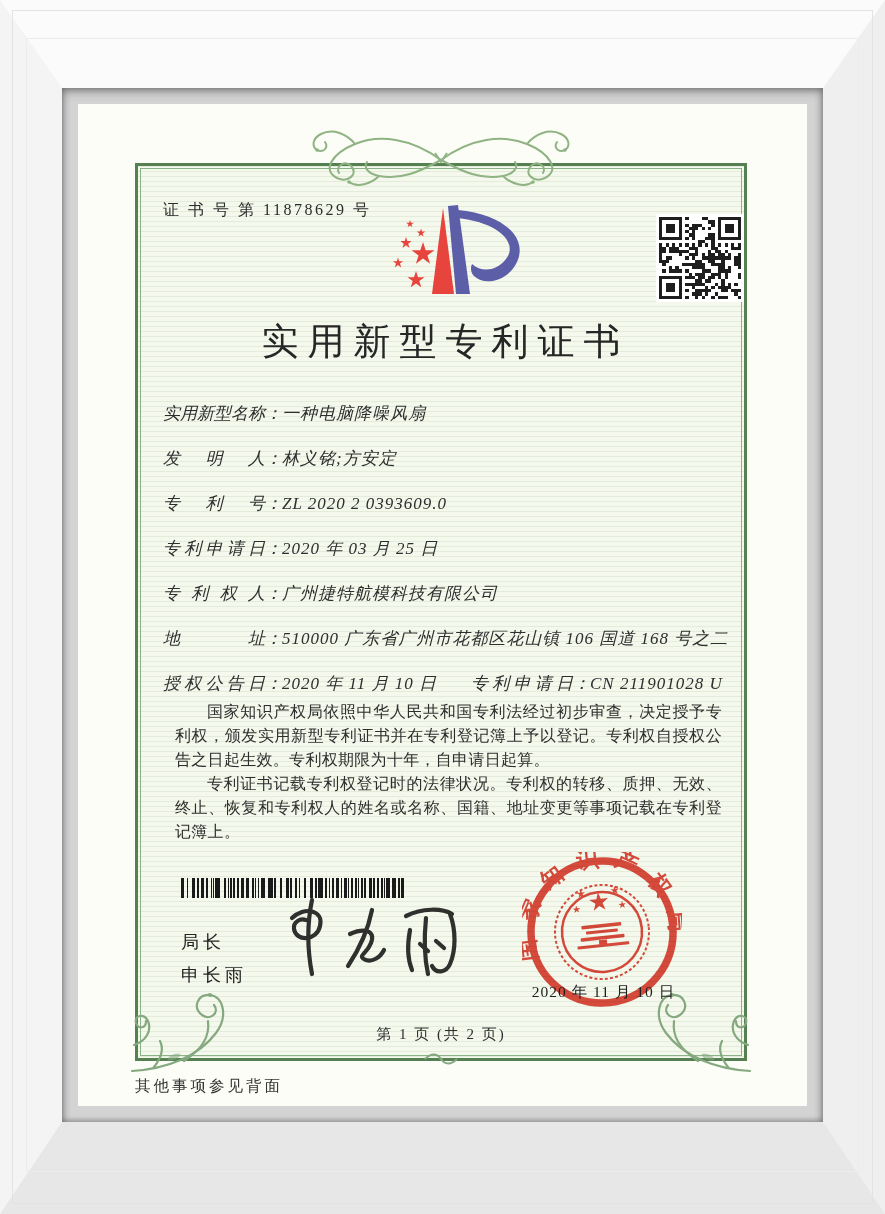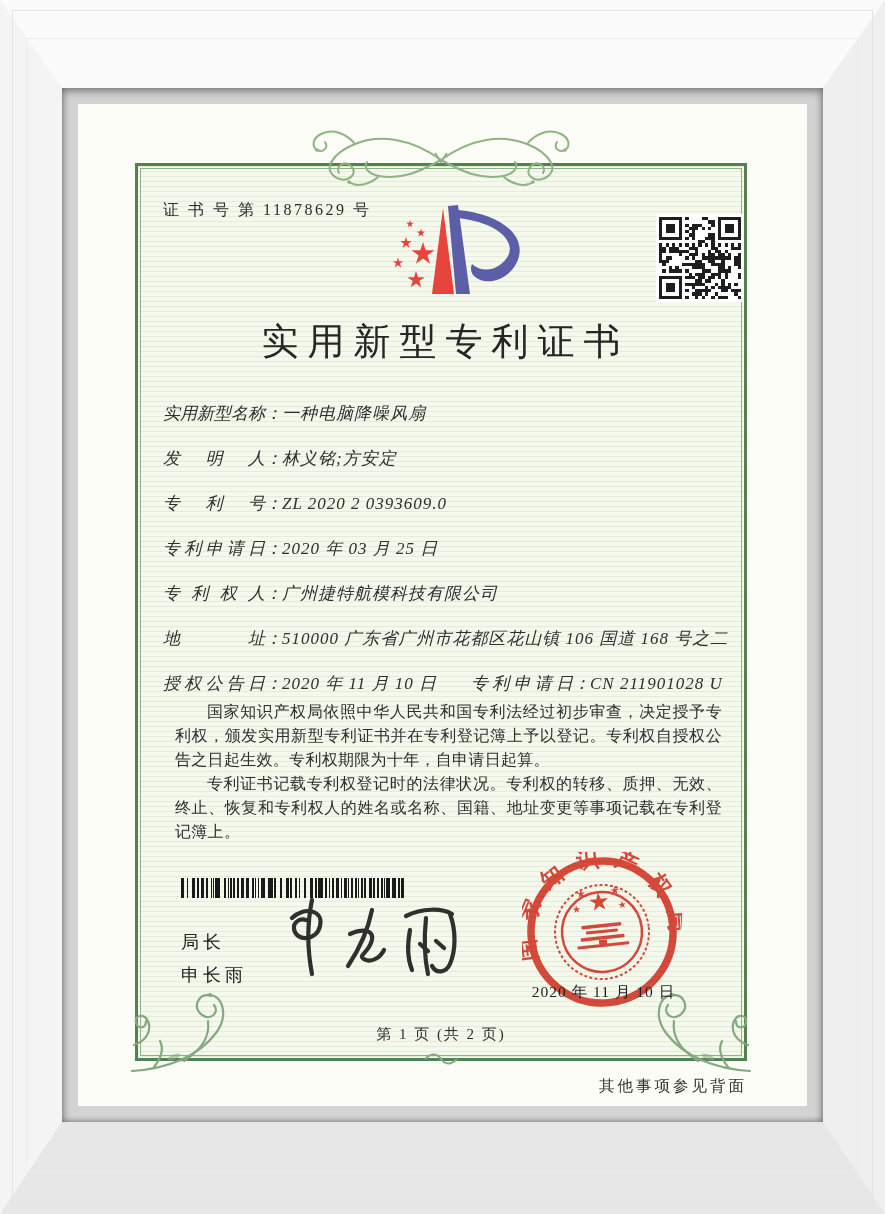--- a/index.html
+++ b/index.html
@@ -55,21 +55,21 @@
   .dir-n{position:absolute;left:43px;top:797px;font-size:18px;letter-spacing:4px;color:#222;}
   .sig{position:absolute;left:136px;top:720px;width:210px;height:100px;}
 
   .seal{position:absolute;left:384px;top:686px;width:160px;height:160px;mix-blend-mode:multiply;}
   .sealdate{position:absolute;left:368px;top:816px;width:195px;text-align:center;
             font-size:15.5px;letter-spacing:1px;color:#1f1f1f;}
 
   .pageinfo{position:absolute;left:0;right:0;bottom:14px;text-align:center;font-size:15px;
             letter-spacing:2px;color:#2e2e2e;}
 
-  .footnote{position:absolute;left:57px;width:612px;top:972px;text-align:right;
+  .footnote{position:absolute;left:57px;width:612px;top:972px;text-align:left;
             font-size:15.5px;letter-spacing:3px;color:#333;}
 
   .orn{position:absolute;pointer-events:none;}
   .fl-top{left:50%;top:-40px;transform:translateX(-50%);width:380px;height:74px;}
   .fl-bl{left:-14px;bottom:-16px;width:115px;height:125px;}
   .fl-br{right:-14px;bottom:-16px;width:115px;height:125px;}
   .fl-bc{left:50%;bottom:-9px;transform:translateX(-50%);width:36px;height:16px;}
 </style>
 </head>
 <body>

